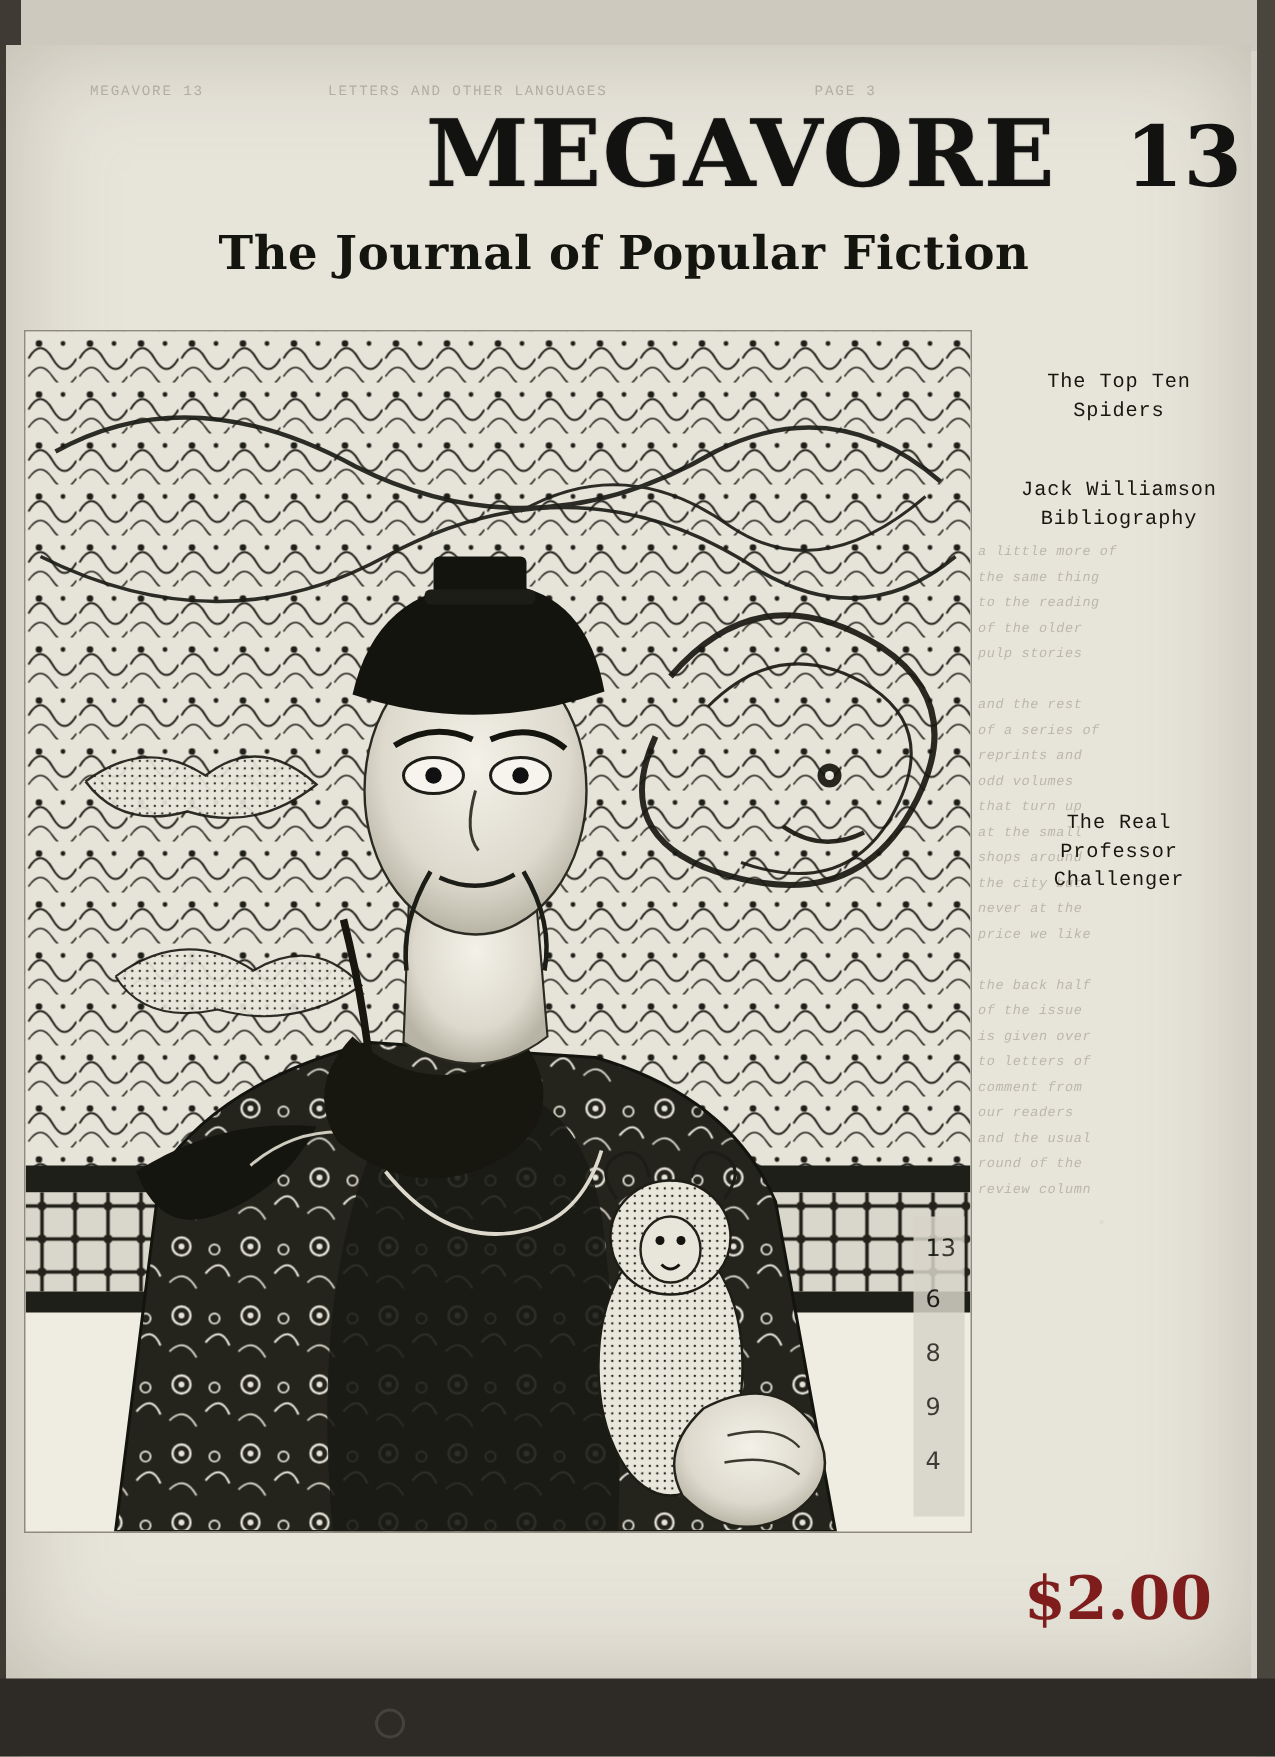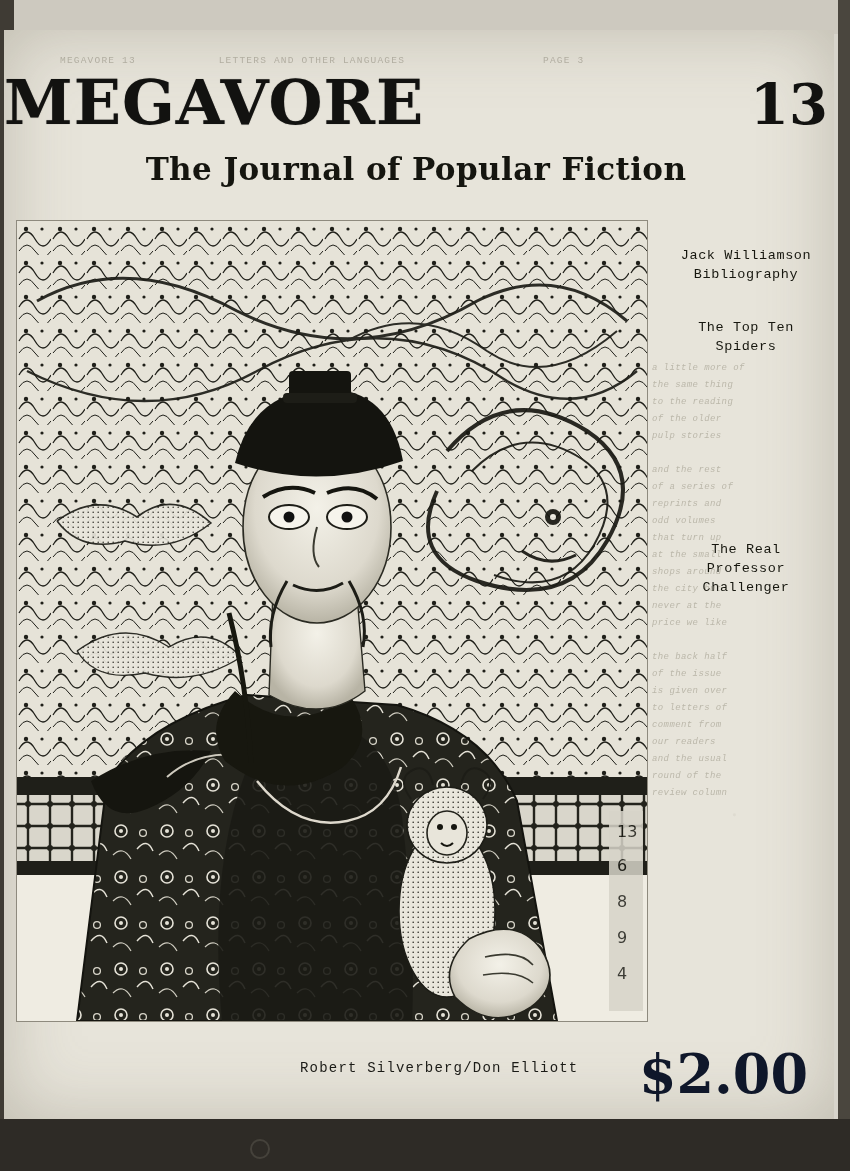--- a/index.html
+++ b/index.html
@@ -69,21 +69,21 @@
   .bleed-left  { left: 56px;  top: 104px; }
   .bleed-right { left: 648px; top: 330px; font-style: italic; }
   .bleed-bottom{ left: 48px;  top: 1024px; color: #b8b4a6;}
 
   
   .masthead {
     position: absolute; left: 0; top: 36px; width: 824px;
     text-align: center;
   }
   .title-row {
-    display: flex; align-items: baseline; justify-content: space-between;
+    display: flex; align-items: baseline; justify-content: flex-end;
     gap: 46px;
   }
   .title {
     font-family: "DejaVu Serif", serif;
     font-weight: bold;
     font-size: 62px;
     letter-spacing: 1px;
     color: #121210;
     text-shadow: 0 0 1px rgba(0,0,0,.4);
   }
@@ -119,23 +119,23 @@
     font-family: "Liberation Mono", monospace;
     font-size: 14px;
     letter-spacing: 1.2px;
     color: #1b1b17;
   }
   .price {
     position: absolute;
     right: 26px; top: 1012px;
     font-family: "DejaVu Serif", serif;
     font-weight: bold;
-    font-size: 54px;
+    font-size: 40px;
     letter-spacing: 0px;
-    color: #0f172a;
+    color: #7f1d1d;
   }
 
   
   .contents {
     position: absolute;
     left: 648px; top: 216px;
     width: 188px;
     font-family: "Liberation Mono", monospace;
     font-size: 13.5px;
     line-height: 19px;
@@ -324,38 +324,37 @@
           <text x="600" y="686" font-family="DejaVu Sans" font-size="16" fill="#1d1d17">8</text>
           <text x="600" y="722" font-family="DejaVu Sans" font-size="16" fill="#1d1d17">9</text>
           <text x="600" y="758" font-family="DejaVu Sans" font-size="16" fill="#1d1d17">4</text>
         </g>
       </svg>
     </div>
 
     <div class="contents">
 
       <div class="blurb centerish">
+        <span class="ln">The Top Ten</span>
+        <span class="ln">Spiders</span>
+      </div>
+
+      <div class="blurb centerish">
         <span class="ln">Jack Williamson</span>
         <span class="ln">Bibliography</span>
-      </div>
-
-      <div class="blurb centerish">
-        <span class="ln">The Top Ten</span>
-        <span class="ln">Spiders</span>
       </div>
 
 
       <div class="spacer-lg"></div>
 
       <div class="blurb centerish">
         <span class="ln">The Real</span>
         <span class="ln">Professor</span>
         <span class="ln">Challenger</span>
       </div>
     </div>
 
-    <div class="credit">Robert Silverberg/Don Elliott</div>
     <div class="price">$2.00</div>
 
   </div>
 
   <div class="scan-edge-bottom"></div>
 </div>
 
 </body></html>

